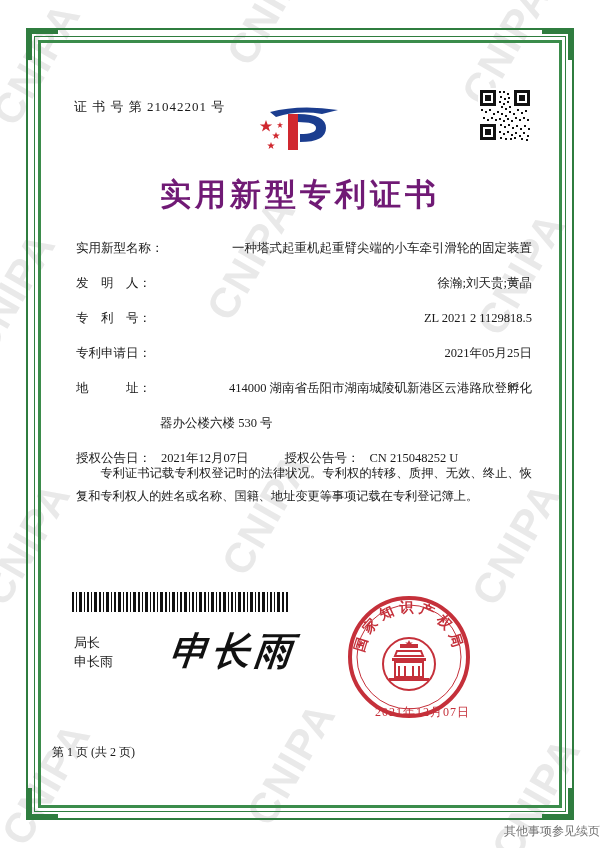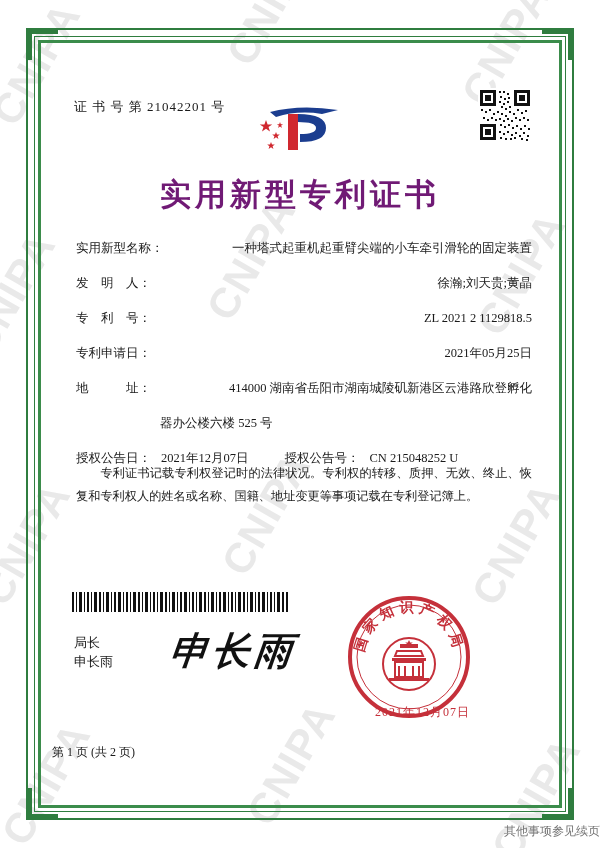--- a/index.html
+++ b/index.html
@@ -379,21 +379,21 @@
         <span class="field-label">专利申请日：</span>
         <span class="field-value">2021年05月25日</span>
       </div>
 
 
       <div class="field-row">
         <span class="field-label">地　　　址：</span>
         <span class="field-value">414000 湖南省岳阳市湖南城陵矶新港区云港路欣登孵化</span>
       </div>
       <div class="field-row">
-        <span class="addr-second">器办公楼六楼 525 号</span>
+        <span class="addr-second">器办公楼六楼 530 号</span>
       </div>
 
       <div class="field-row two">
         <span class="field-label">授权公告日：</span>
         <span class="field-value">2021年12月07日</span>
         <span class="second-label">授权公告号：</span>
         <span class="field-value" style="margin-left:10px">CN 215048252 U</span>
       </div>
     </div>
 

